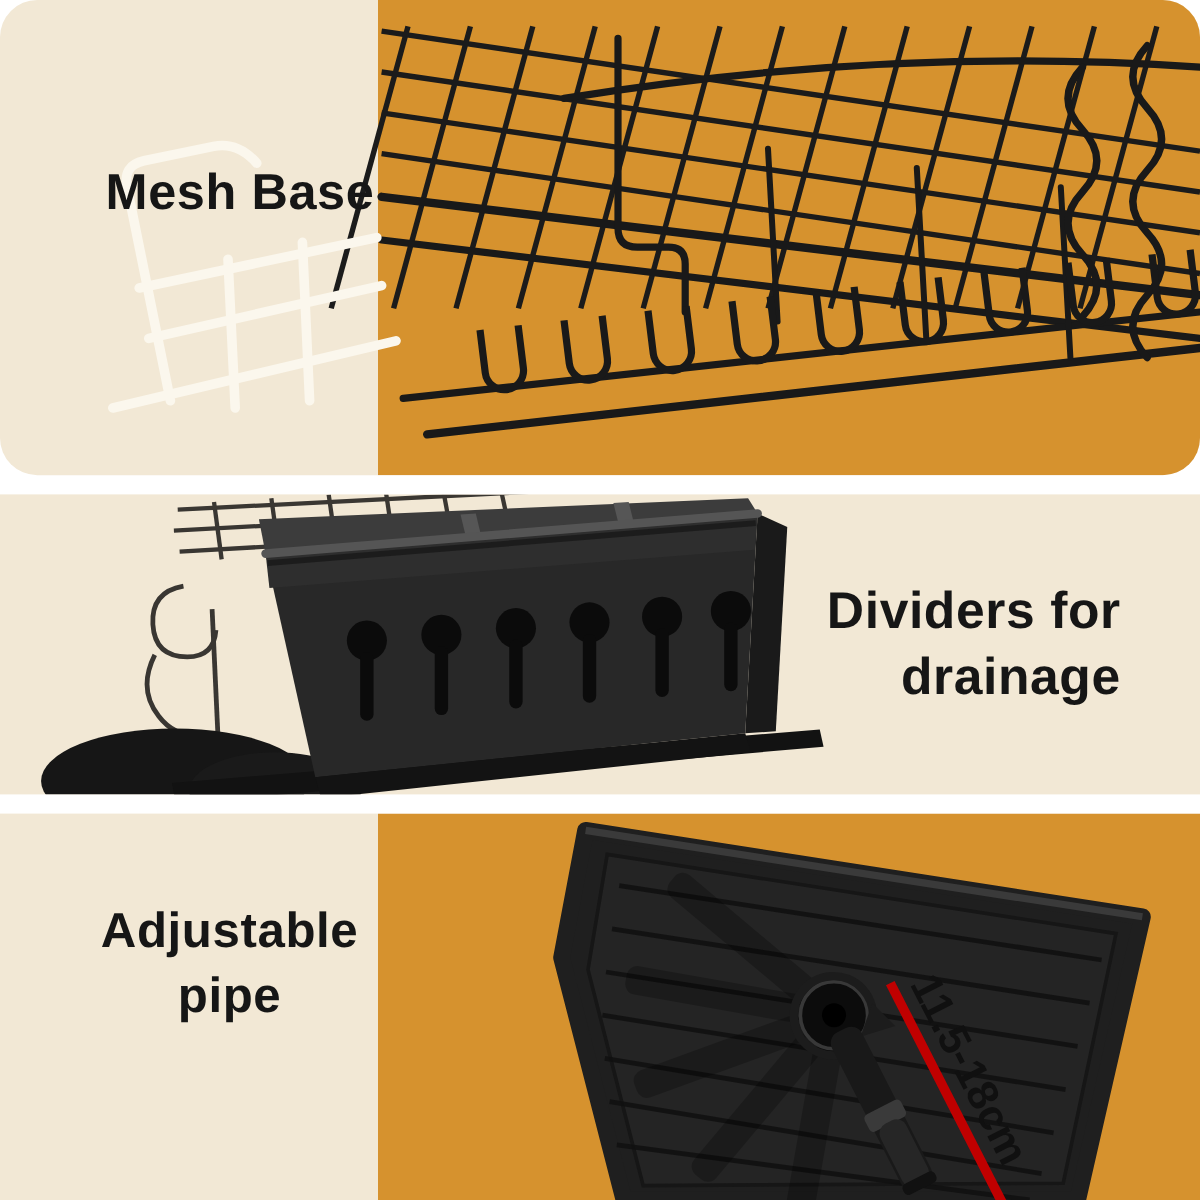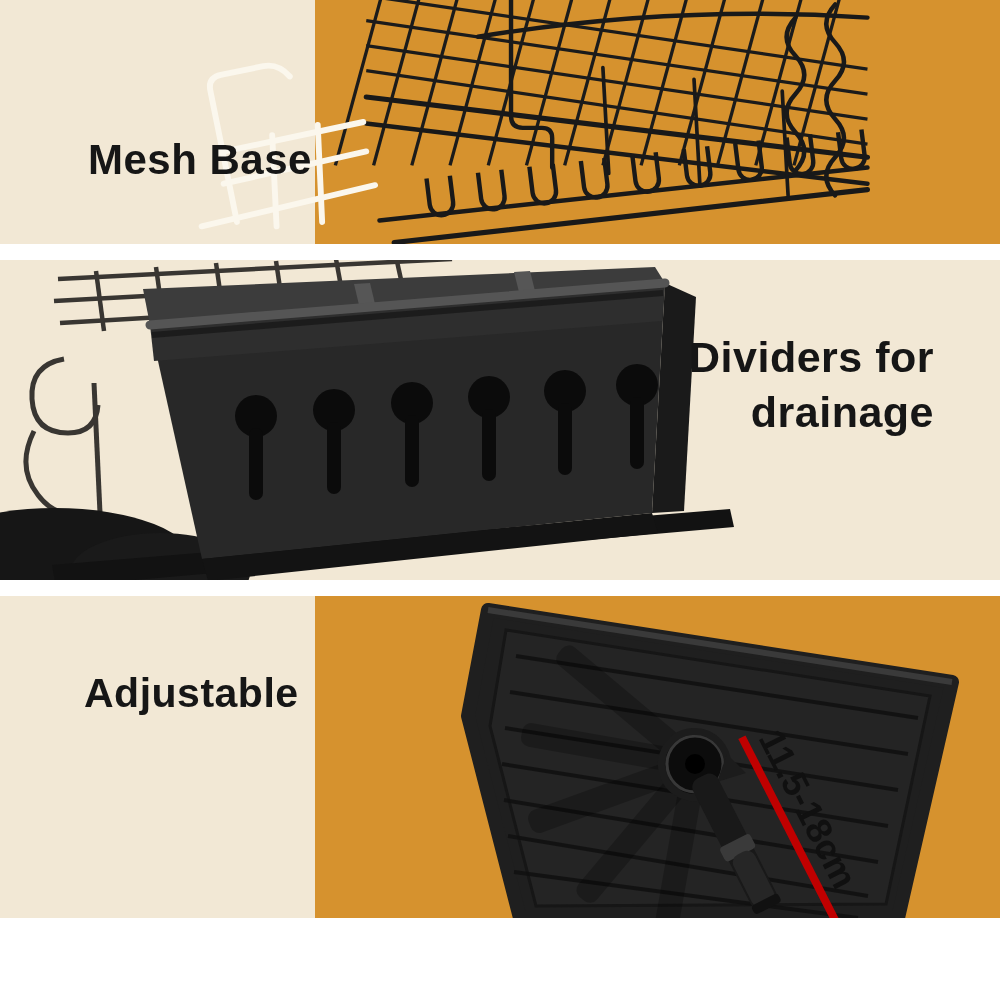--- a/index.html
+++ b/index.html
@@ -1,20 +1,20 @@
 <!DOCTYPE html>
 <html><head>
 <meta charset="utf-8">
 <style>
   * { margin:0; padding:0; box-sizing:border-box; }
   body { font-family:"Liberation Sans", sans-serif; background:#ffffff; }
   .canvas { position:relative; width:1000px; height:1000px; background:#ffffff; overflow:hidden; }
   .panel { position:relative; width:100%; overflow:hidden; background:#f2e8d5; }
-  .panel-top { height:244px; }
-  .panel-mid { height:320px; }
+  .panel-top { height:396px;border-radius:31px; }
+  .panel-mid { height:250px; }
   .panel-bottom { height:322px; }
   .gap { height:16px; background:#ffffff; }
   .bg-orange { position:absolute; top:0; bottom:0; left:315px; right:0; background:#d6922e; }
   .art { position:absolute; inset:0; width:100%; height:100%; display:block; }
   .title { position:absolute; z-index:3; font-weight:700; color:#161616; letter-spacing:0.5px; }
   .title-top { left:88px; top:136px; font-size:42px; }
   .title-mid { right:66px; top:70px; font-size:43px; line-height:1.28; text-align:right; display:flex; flex-direction:column; }
   .title-bottom { left:84px; top:70px; font-size:41px; line-height:1.32; display:flex; flex-direction:column;align-items:center; }
 </style>
 </head>
@@ -208,16 +208,17 @@
       </g>
 
       <g transform="translate(758,142) rotate(63)">
         <rect x="-8" y="10" width="205" height="8" fill="#c00000"></rect>
         <text x="0" y="0" font-size="36" font-weight="bold" fill="#101010" font-family="Liberation Sans, sans-serif">11.5-18cm</text>
       </g>
     </svg>
 
     <div class="title title-bottom">
       <span>Adjustable</span>
+      <span>pipe</span>
     </div>
   </section>
 
 </div>
 
 </body></html>

